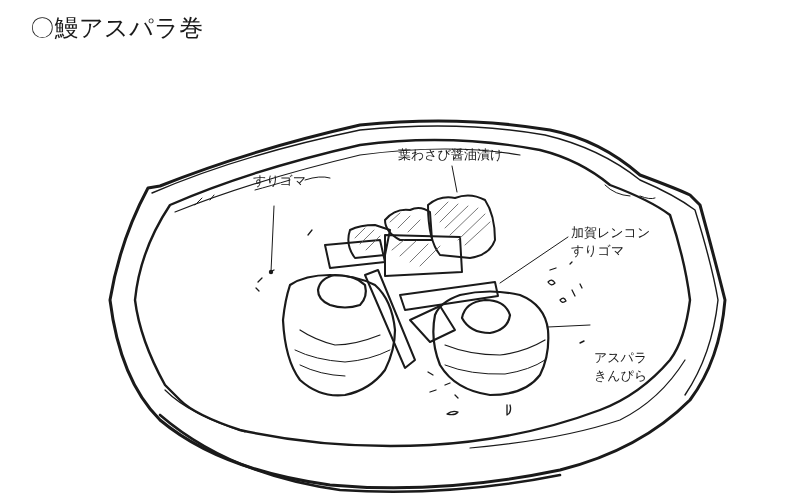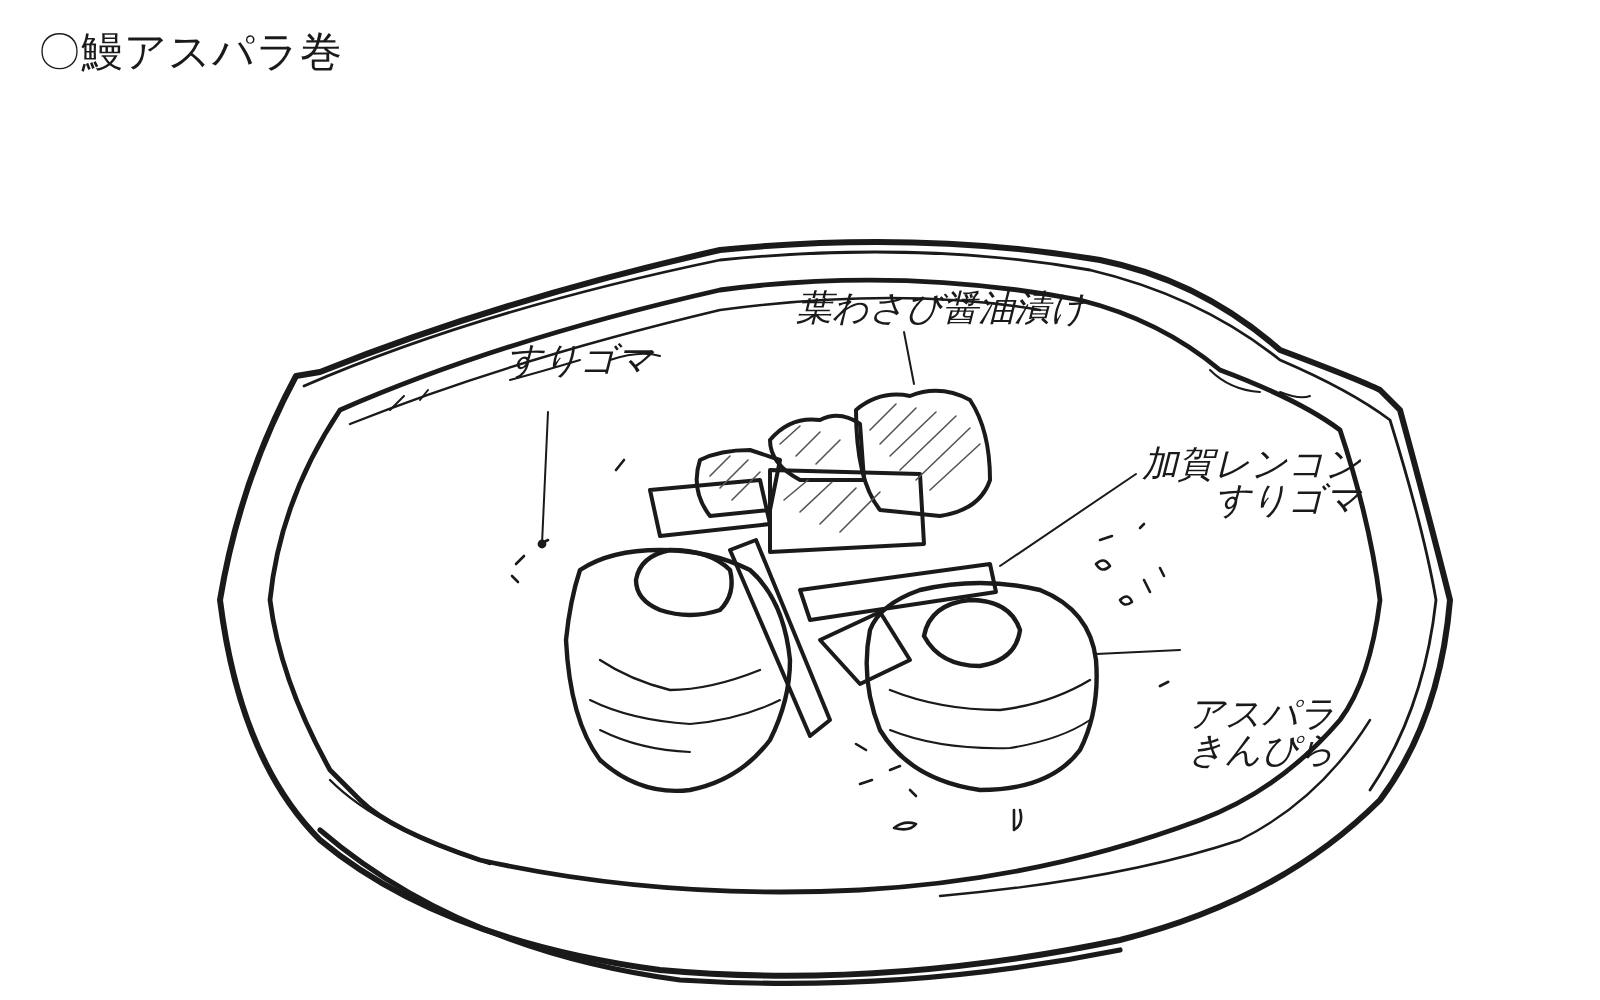--- a/index.html
+++ b/index.html
@@ -10,42 +10,41 @@
     body {
       width: 800px;
       height: 500px;
       position: relative;
       overflow: hidden;
       font-family: "DejaVu Sans", "Liberation Sans", sans-serif;
       color: #222222;
     }
     .title {
       position: absolute;
-      left: 19px;
+      left: 30px;
       top: 12px;
-      font-size: 21px;
+      font-size: 24px;
       letter-spacing: 0.5px;
       color: #1a1a1a;
     }
     .illustration {
       position: absolute;
       left: 0;
       top: 0;
       width: 800px;
       height: 500px;
     }
     .label {
       position: absolute;
-      font-size: 18px;
+      font-size: 13px;
       line-height: 18px;
       color: #1a1a1a;
       white-space: nowrap;
-      font-style: italic;
     }
-    .label-multi span { display: block; text-align: right; }
+    .label-multi span { display: block; }
     #lbl-hawasabi { left: 398px; top: 146px; }
     #lbl-goma { left: 253px; top: 172px; }
     #lbl-renkon { left: 571px; top: 224px; }
     #lbl-yawata { left: 594px; top: 317px; margin-top: 32px; }
   </style>
 </head>
 <body>
 
 <div class="title">〇鰻アスパラ巻</div>
 

